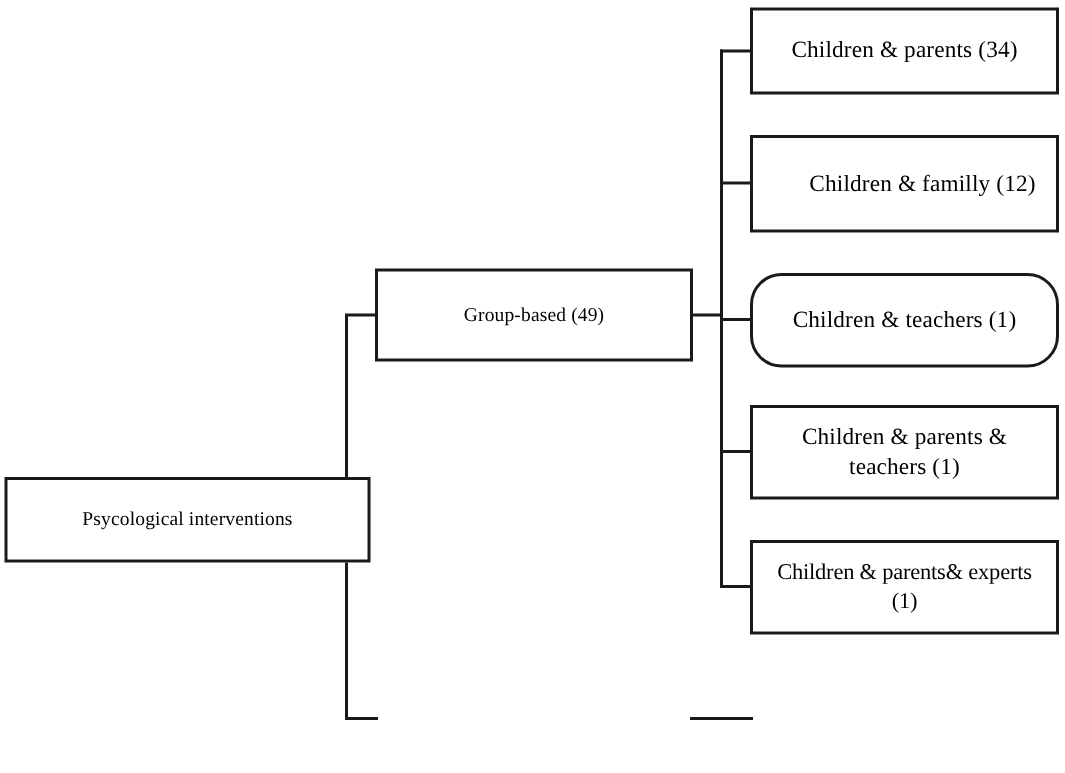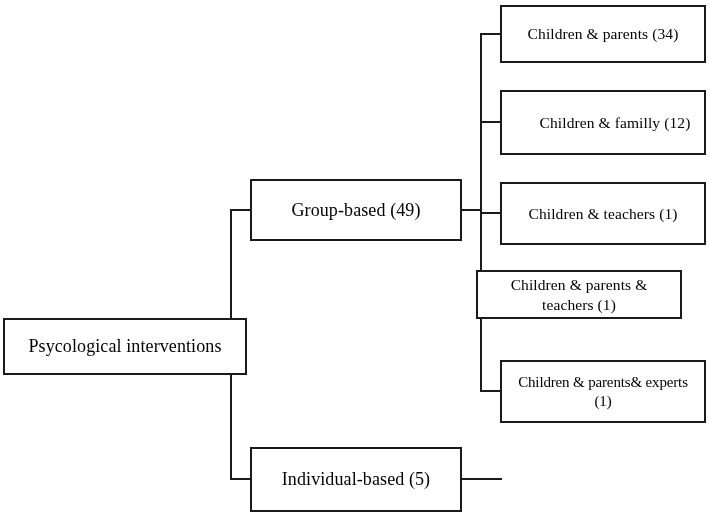--- a/index.html
+++ b/index.html
@@ -34,21 +34,21 @@
     display: block;
     width: 100%;
     padding: 0 4px;
     font-size: 15.5px;
     line-height: 1.25;
     letter-spacing: 0.1px;
     white-space: pre-line;
   }
   .node-root .node-label,
   .node-branch .node-label {
-    font-size: 18px;
+    font-size: 13px;
   }
   .node-leaf .node-label {
     font-size: 15.5px;
   }
   .node-tight .node-label {
     font-size: 15px;
     padding: 0 15px;
     letter-spacing: -0.15px;
   }
   .connector {
@@ -89,37 +89,34 @@
   <div class="connector h" style="left:460px; top:478px; width:42px;"></div>
 
   <div class="node node-root" style="left:3px; top:318px; width:244px; height:57px;">
     <span class="node-label">Psycological interventions</span>
   </div>
 
   <div class="node node-branch" style="left:250px; top:179px; width:212px; height:62px;">
     <span class="node-label">Group-based (49)</span>
   </div>
 
-  <div class="node node-branch" style="left:250px; top:447px; width:212px; height:65px;">
-    <span class="node-label">Individual-based (5)</span>
-  </div>
 
   <div class="node node-leaf" style="left:500px; top:5px; width:206px; height:58px;">
     <span class="node-label">Children &amp; parents (34)</span>
   </div>
 
   <div class="node node-leaf" style="left:500px; top:90px; width:206px; height:65px;padding-left:24px;">
     <span class="node-label">Children &amp; familly  (12)</span>
   </div>
 
-  <div class="node node-leaf" style="left:500px; top:182px; width:206px; height:63px;">
+  <div class="node node-leaf" style="left:500px; top:182px; width:206px; height:63px;border-radius:21px;">
     <span class="node-label">Children &amp; teachers (1)</span>
   </div>
 
-  <div class="node node-leaf" style="left:476px; top:270px; width:206px; height:49px;align-items:center;">
+  <div class="node node-leaf" style="left:500px; top:270px; width:206px; height:63px;align-items:center;">
     <span class="node-label">Children &amp; parents &amp;
 teachers (1)</span>
   </div>
 
   <div class="node node-leaf node-tight" style="left:500px; top:360px; width:206px; height:63px;">
     <span class="node-label">Children &amp; parents&amp; experts
 (1)</span>
   </div>
 
 

